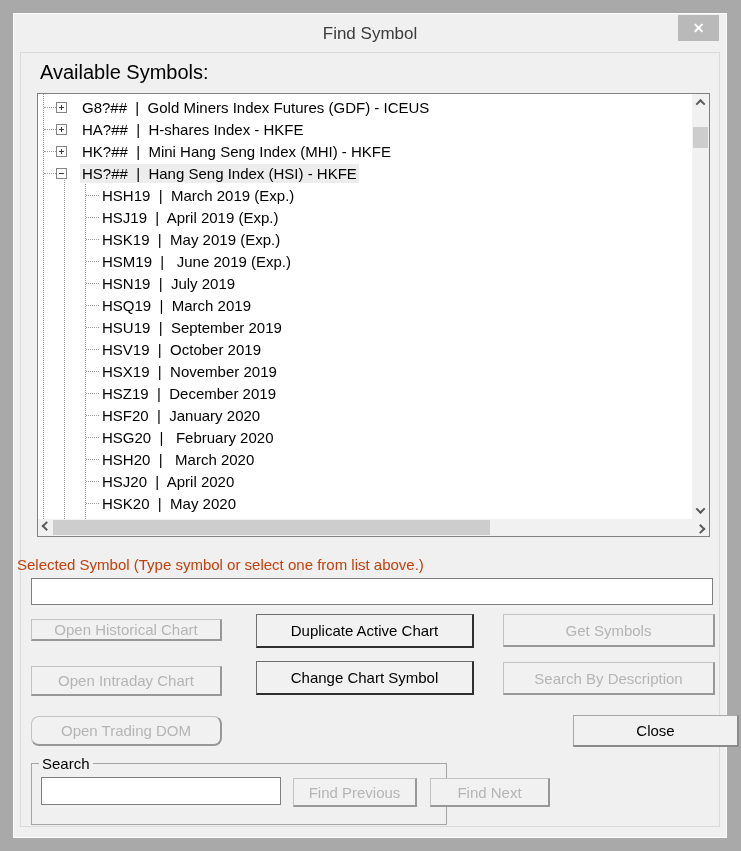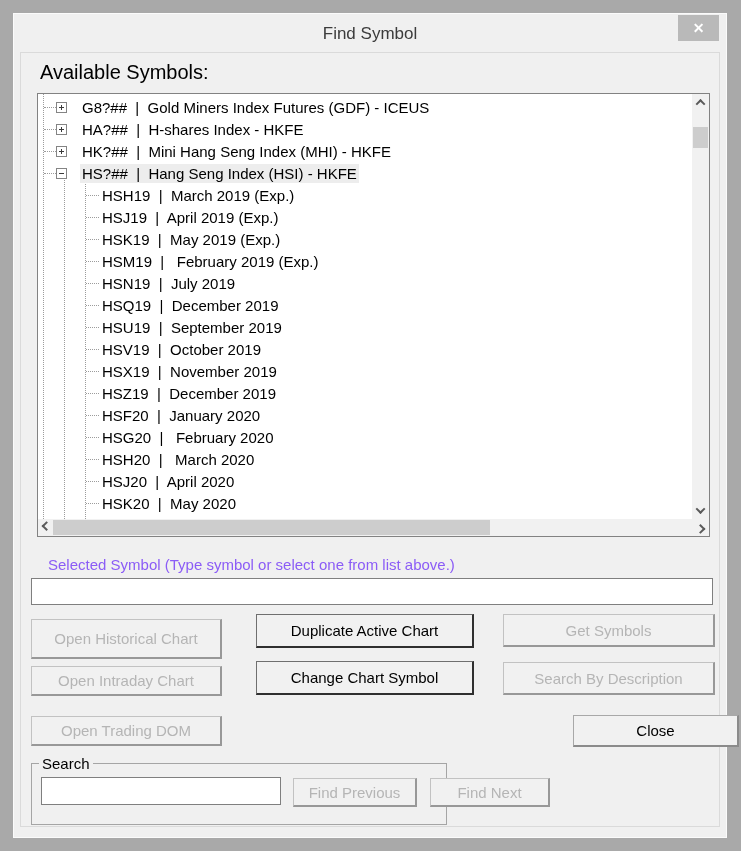--- a/index.html
+++ b/index.html
@@ -48,43 +48,43 @@
   .hscroll { position:absolute; left:0; right:0; bottom:0; height:17px; background:#f1f1f1; }
   .sarrow { position:absolute; width:17px; height:17px; display:flex; align-items:center; justify-content:center; }
   .chev { width:7px; height:7px; border-left:2px solid #5a5a5a; border-top:2px solid #5a5a5a; }
   .chev.up    { transform:rotate(45deg)  translate(1px,1px); }
   .chev.down  { transform:rotate(-135deg) translate(1px,1px); }
   .chev.left  { transform:rotate(-45deg) translate(1px,-1px); }
   .chev.right { transform:rotate(135deg) translate(1px,-1px); }
   .vthumb { position:absolute; left:1px; top:33px; width:15px; height:21px; background:#cdcdcd; }
   .hthumb { position:absolute; top:1px; left:15px; width:437px; height:15px; background:#cdcdcd; }
 
-  .sel-label { position:absolute; left:34px; top:542px; font-size:15px; color:#8b5cf6; }
+  .sel-label { position:absolute; left:3px; top:542px; font-size:15px; color:#c2410c; }
   .sel-input { position:absolute; left:17px; top:564px; width:682px; height:27px;
                background:#fff; border:1px solid #7f7f7f; font-size:15px; padding:0 4px;
                font-family:"Liberation Sans", sans-serif; }
 
   .btn { position:absolute; background:#f1f1f1; font-size:15px;
          display:flex; align-items:center; justify-content:center;
          font-family:"Liberation Sans", sans-serif; cursor:default;
          border-top:1px solid #c2c2c2; border-left:1px solid #c2c2c2;
          border-right:2px solid #989898; border-bottom:2px solid #989898; }
   .btn.disabled { color:#b5b5b5; }
   .btn.normal   { color:#000; border-top-color:#a8a8a8; border-left-color:#a8a8a8;
                   border-right-color:#8b8b8b; border-bottom-color:#8b8b8b; }
   .btn.default  { color:#000; border-top:1px solid #6f6f6f; border-left:1px solid #6f6f6f;
                   border-right:2px solid #2f2f2f; border-bottom:2px solid #2f2f2f; }
 
-  .b-hist   { left:17px;  top:605px; width:191px; height:40px; }
+  .b-hist   { left:17px;  top:605px; width:191px; height:22px; }
   .b-dup    { left:242px; top:600px; width:218px; height:34px; }
   .b-get    { left:489px; top:600px; width:212px; height:33px; }
   .b-intra  { left:17px;  top:652px; width:191px; height:30px; }
   .b-chg    { left:242px; top:647px; width:218px; height:34px; }
   .b-desc   { left:489px; top:648px; width:212px; height:33px; }
-  .b-dom    { left:17px;  top:702px; width:191px; height:30px; }
+  .b-dom    { left:17px;  top:702px; width:191px; height:30px;border-radius:8px; }
   .b-close  { left:559px; top:701px; width:166px; height:32px; }
 
   .search-group { position:absolute; left:17px; top:749px; width:416px; height:62px;
                   border:1px solid #a5a5a5; }
   .legend { position:absolute; top:-9px; left:7px; padding:0 3px; background:#f0f0f0;
             font-size:15px; color:#000; }
   .search-input { position:absolute; left:9px; top:13px; width:240px; height:28px;
                   background:#fff; border:1px solid #7f7f7f; font-size:15px; padding:0 4px;
                   font-family:"Liberation Sans", sans-serif; }
   .b-prev { left:261px; top:14px; width:124px; height:29px; }
@@ -106,23 +106,23 @@
         <div class="guide g2"></div>
         <div class="guide g3"></div>
         <div class="tree">
             <div class="trow root"><span class="rconn"></span><span class="box plus"></span><span class="tlabel">G8?##  |  Gold Miners Index Futures (GDF) - ICEUS</span></div>
             <div class="trow root"><span class="rconn"></span><span class="box plus"></span><span class="tlabel">HA?##  |  H-shares Index - HKFE</span></div>
             <div class="trow root"><span class="rconn"></span><span class="box plus"></span><span class="tlabel">HK?##  |  Mini Hang Seng Index (MHI) - HKFE</span></div>
             <div class="trow root selected"><span class="rconn"></span><span class="box minus"></span><span class="tlabel">HS?##  |  Hang Seng Index (HSI) - HKFE</span></div>
             <div class="trow child"><span class="cconn"></span><span class="tlabel">HSH19  |  March 2019 (Exp.)</span></div>
             <div class="trow child"><span class="cconn"></span><span class="tlabel">HSJ19  |  April 2019 (Exp.)</span></div>
             <div class="trow child"><span class="cconn"></span><span class="tlabel">HSK19  |  May 2019 (Exp.)</span></div>
-            <div class="trow child"><span class="cconn"></span><span class="tlabel">HSM19  |   February 2019 (Exp.)</span></div>
+            <div class="trow child"><span class="cconn"></span><span class="tlabel">HSM19  |   June 2019 (Exp.)</span></div>
             <div class="trow child"><span class="cconn"></span><span class="tlabel">HSN19  |  July 2019</span></div>
-            <div class="trow child"><span class="cconn"></span><span class="tlabel">HSQ19  |  December 2019</span></div>
+            <div class="trow child"><span class="cconn"></span><span class="tlabel">HSQ19  |  March 2019</span></div>
             <div class="trow child"><span class="cconn"></span><span class="tlabel">HSU19  |  September 2019</span></div>
             <div class="trow child"><span class="cconn"></span><span class="tlabel">HSV19  |  October 2019</span></div>
             <div class="trow child"><span class="cconn"></span><span class="tlabel">HSX19  |  November 2019</span></div>
             <div class="trow child"><span class="cconn"></span><span class="tlabel">HSZ19  |  December 2019</span></div>
             <div class="trow child"><span class="cconn"></span><span class="tlabel">HSF20  |  January 2020</span></div>
             <div class="trow child"><span class="cconn"></span><span class="tlabel">HSG20  |   February 2020</span></div>
             <div class="trow child"><span class="cconn"></span><span class="tlabel">HSH20  |   March 2020</span></div>
             <div class="trow child"><span class="cconn"></span><span class="tlabel">HSJ20  |  April 2020</span></div>
             <div class="trow child"><span class="cconn"></span><span class="tlabel">HSK20  |  May 2020</span></div>
           </div>

